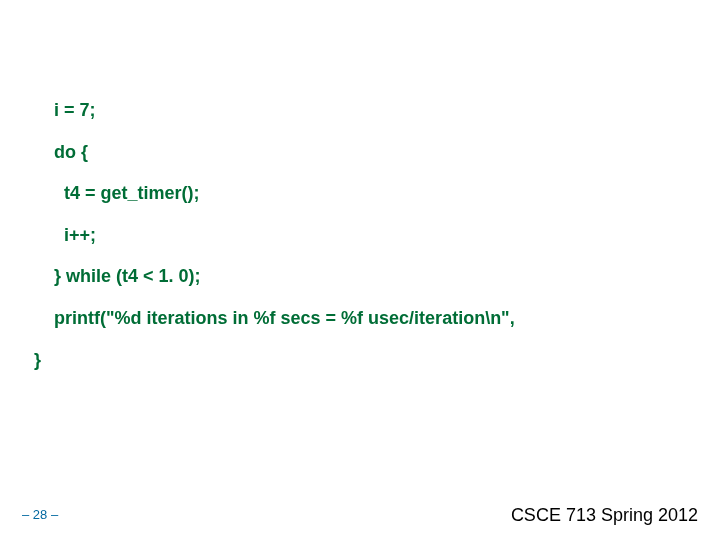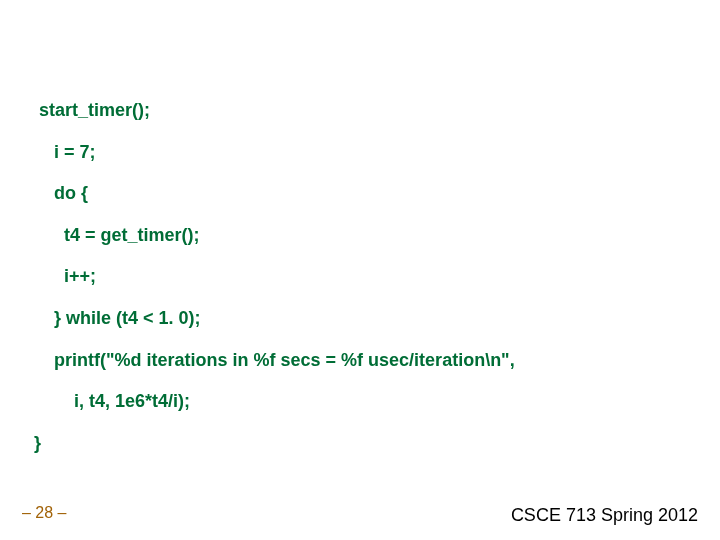--- a/index.html
+++ b/index.html
@@ -23,40 +23,38 @@
     font-weight: bold;
     font-size: 18px;
     line-height: 1.2;
     margin-bottom: 20px;
     white-space: pre;
   }
   .footer-left {
     position: absolute;
     left: 22px;
     bottom: 18px;
-    font-size: 16px;
-    color: #a16207;
+    font-size: 13px;
+    color: #0369a1;
   }
   .footer-right {
     position: absolute;
     right: 22px;
     bottom: 14px;
     font-size: 18px;
     color: #000000;
   }
 </style>
 </head>
 <body>
 
 <div class="code-area">
-  <div class="code-line"> start_timer();</div>
   <div class="code-line">    i = 7;</div>
   <div class="code-line">    do {</div>
   <div class="code-line">      t4 = get_timer();</div>
   <div class="code-line">      i++;</div>
   <div class="code-line">    } while (t4 &lt; 1. 0);</div>
   <div class="code-line">    printf("%d iterations in %f secs = %f usec/iteration\n",</div>
-  <div class="code-line">        i, t4, 1e6*t4/i);</div>
   <div class="code-line">}</div>
 </div>
 
 <div class="footer-left">– 28 –</div>
 <div class="footer-right">CSCE 713 Spring 2012</div>
 
 </body></html>

